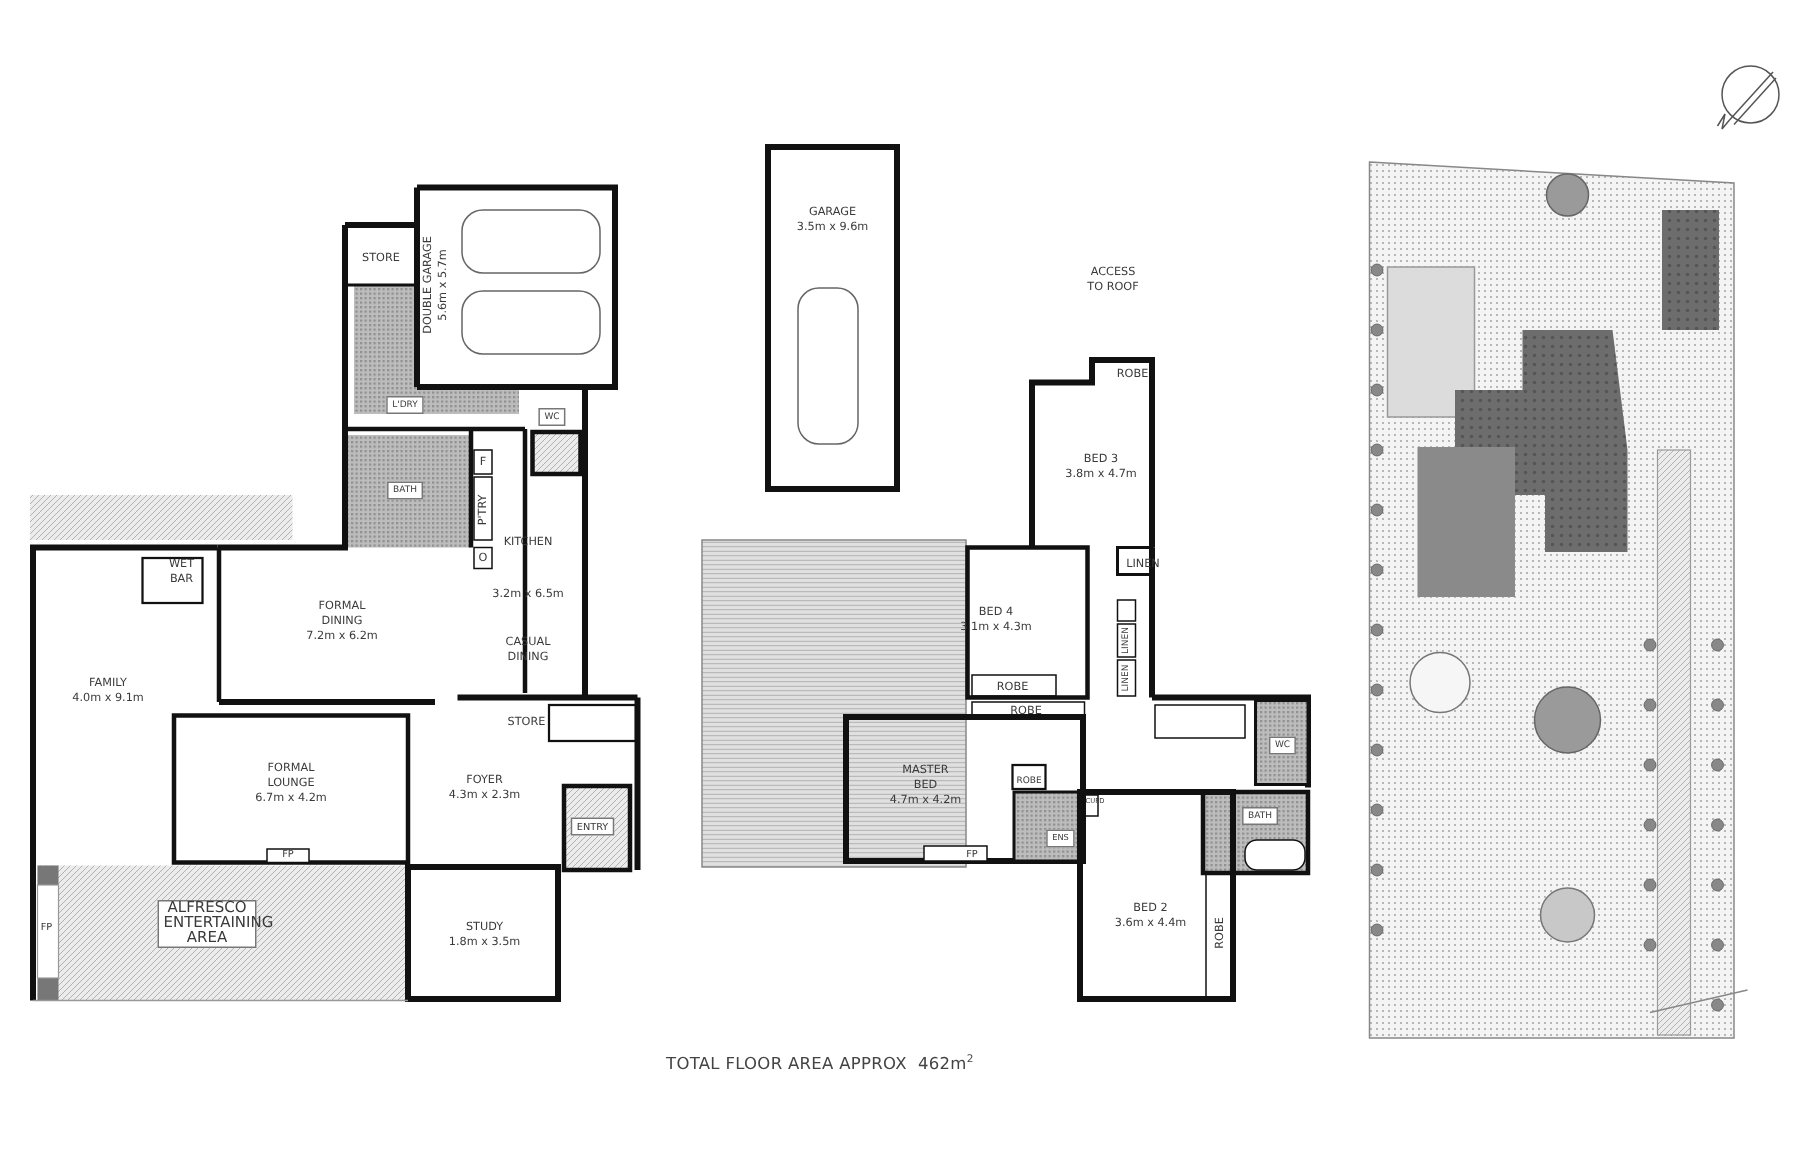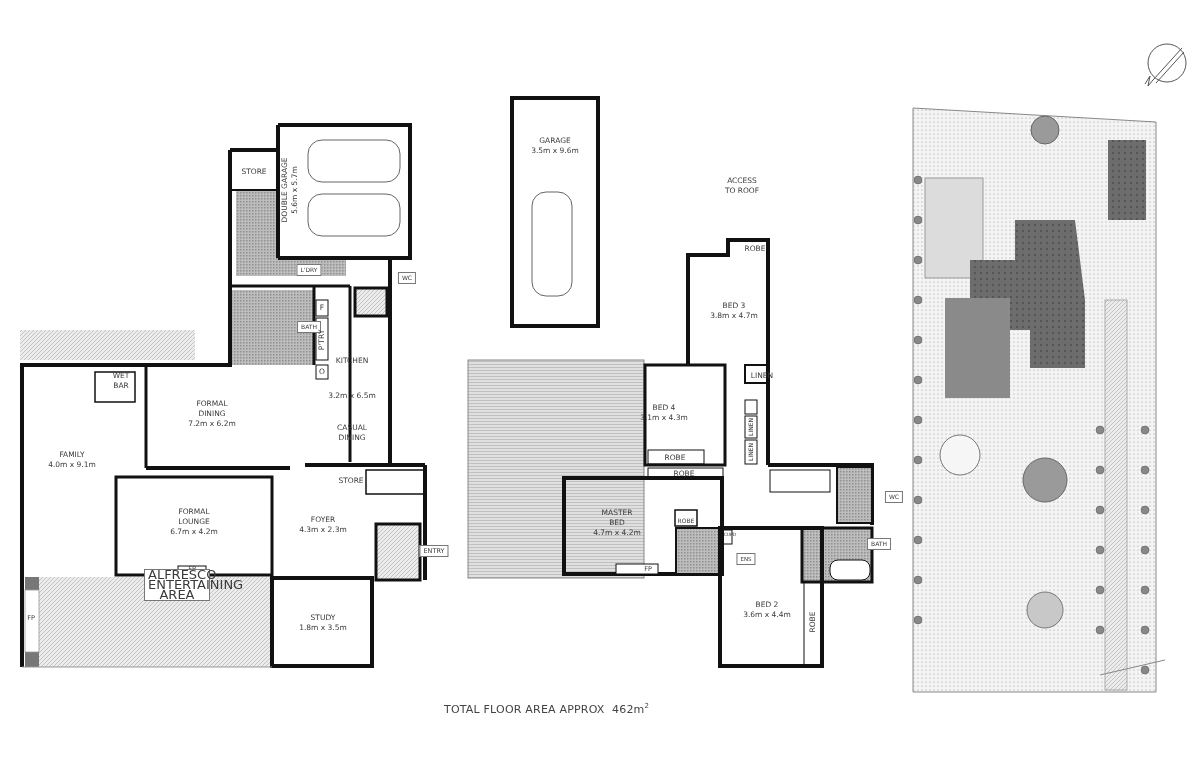--- a/index.html
+++ b/index.html
@@ -2,21 +2,21 @@
 <html><head>
 <meta charset="utf-8">
 <style>
   html, body { margin:0; padding:0; background:#ffffff; }
   body { width:1200px; height:780px; position:relative; overflow:hidden;
          font-family:"DejaVu Sans", "Liberation Sans", sans-serif; color:#333; }
   #plan { position:absolute; left:0; top:0; width:1200px; height:780px; }
   .lbl { position:absolute; font-size:7.5px; line-height:10px; text-align:center; color:#3a3a3a;
          text-transform:uppercase; white-space:nowrap; transform:translate(-50%,-50%); }
   .lbl .dim { text-transform:none; display:block; }
-  .lbl.boxed { border:1px solid #777; background:#fff; padding:0 3px;margin-left:39px; }
+  .lbl.boxed { border:1px solid #777; background:#fff; padding:0 3px; }
   .lbl.vert { transform:translate(-50%,-50%) rotate(-90deg); }
   .total { position:absolute; left:444px; top:702px; font-size:11px; color:#444; letter-spacing:0.2px;text-align:right; }
   .total sup { font-size:7px; }
 </style>
 </head>
 <body>
 
 <svg id="plan" viewBox="0 0 1200 780" xmlns="http://www.w3.org/2000/svg">
   <defs>
     <pattern id="tile" width="3" height="3" patternUnits="userSpaceOnUse">
@@ -191,36 +191,36 @@
 <div class="lbl vert" style="left:322px;top:340px">P'TRY</div>
 <div class="lbl" style="left:322px;top:372px">O</div>
 <div class="lbl" style="left:352px;top:361px">KITCHEN</div>
 <div class="lbl" style="left:352px;top:396px;text-transform:none">3.2m x 6.5m</div>
 <div class="lbl" style="left:352px;top:433px;white-space:normal;width:44px">CASUAL DINING</div>
 <div class="lbl" style="left:121px;top:381px;white-space:normal;width:30px">WET BAR</div>
 <div class="lbl" style="left:72px;top:460px">
   <span>FAMILY</span>
   <span class="dim">4.0m x 9.1m</span>
 </div>
-<div class="lbl" style="left:212px;top:414px">
+<div class="lbl" style="left:228px;top:414px">
   <span style="display:block;white-space:normal;width:50px;margin:auto">FORMAL DINING</span>
   <span class="dim">7.2m x 6.2m</span>
 </div>
 <div class="lbl" style="left:194px;top:522px">
   <span style="display:block;white-space:normal;width:50px;margin:auto">FORMAL LOUNGE</span>
   <span class="dim">6.7m x 4.2m</span>
 </div>
 <div class="lbl" style="left:192px;top:569px;font-size:6.5px">FP</div>
 <div class="lbl" style="left:351px;top:481px">STORE</div>
 <div class="lbl" style="left:323px;top:525px">
   <span>FOYER</span>
   <span class="dim">4.3m x 2.3m</span>
 </div>
 <div class="lbl boxed" style="left:395px;top:551px;font-size:6.5px">ENTRY</div>
-<div class="lbl boxed" style="left:138px;top:585px;white-space:normal;width:58px;font-size:13px">ALFRESCO ENTERTAINING AREA</div>
+<div class="lbl boxed" style="left:138px;top:616px;white-space:normal;width:58px;font-size:10px">ALFRESCO ENTERTAINING AREA</div>
 <div class="lbl" style="left:31px;top:618px;font-size:6.5px">FP</div>
 <div class="lbl" style="left:323px;top:623px">
   <span>STUDY</span>
   <span class="dim">1.8m x 3.5m</span>
 </div>
 
 <div class="lbl" style="left:555px;top:146px">
   <span>GARAGE</span>
   <span class="dim">3.5m x 9.6m</span>
 </div>

